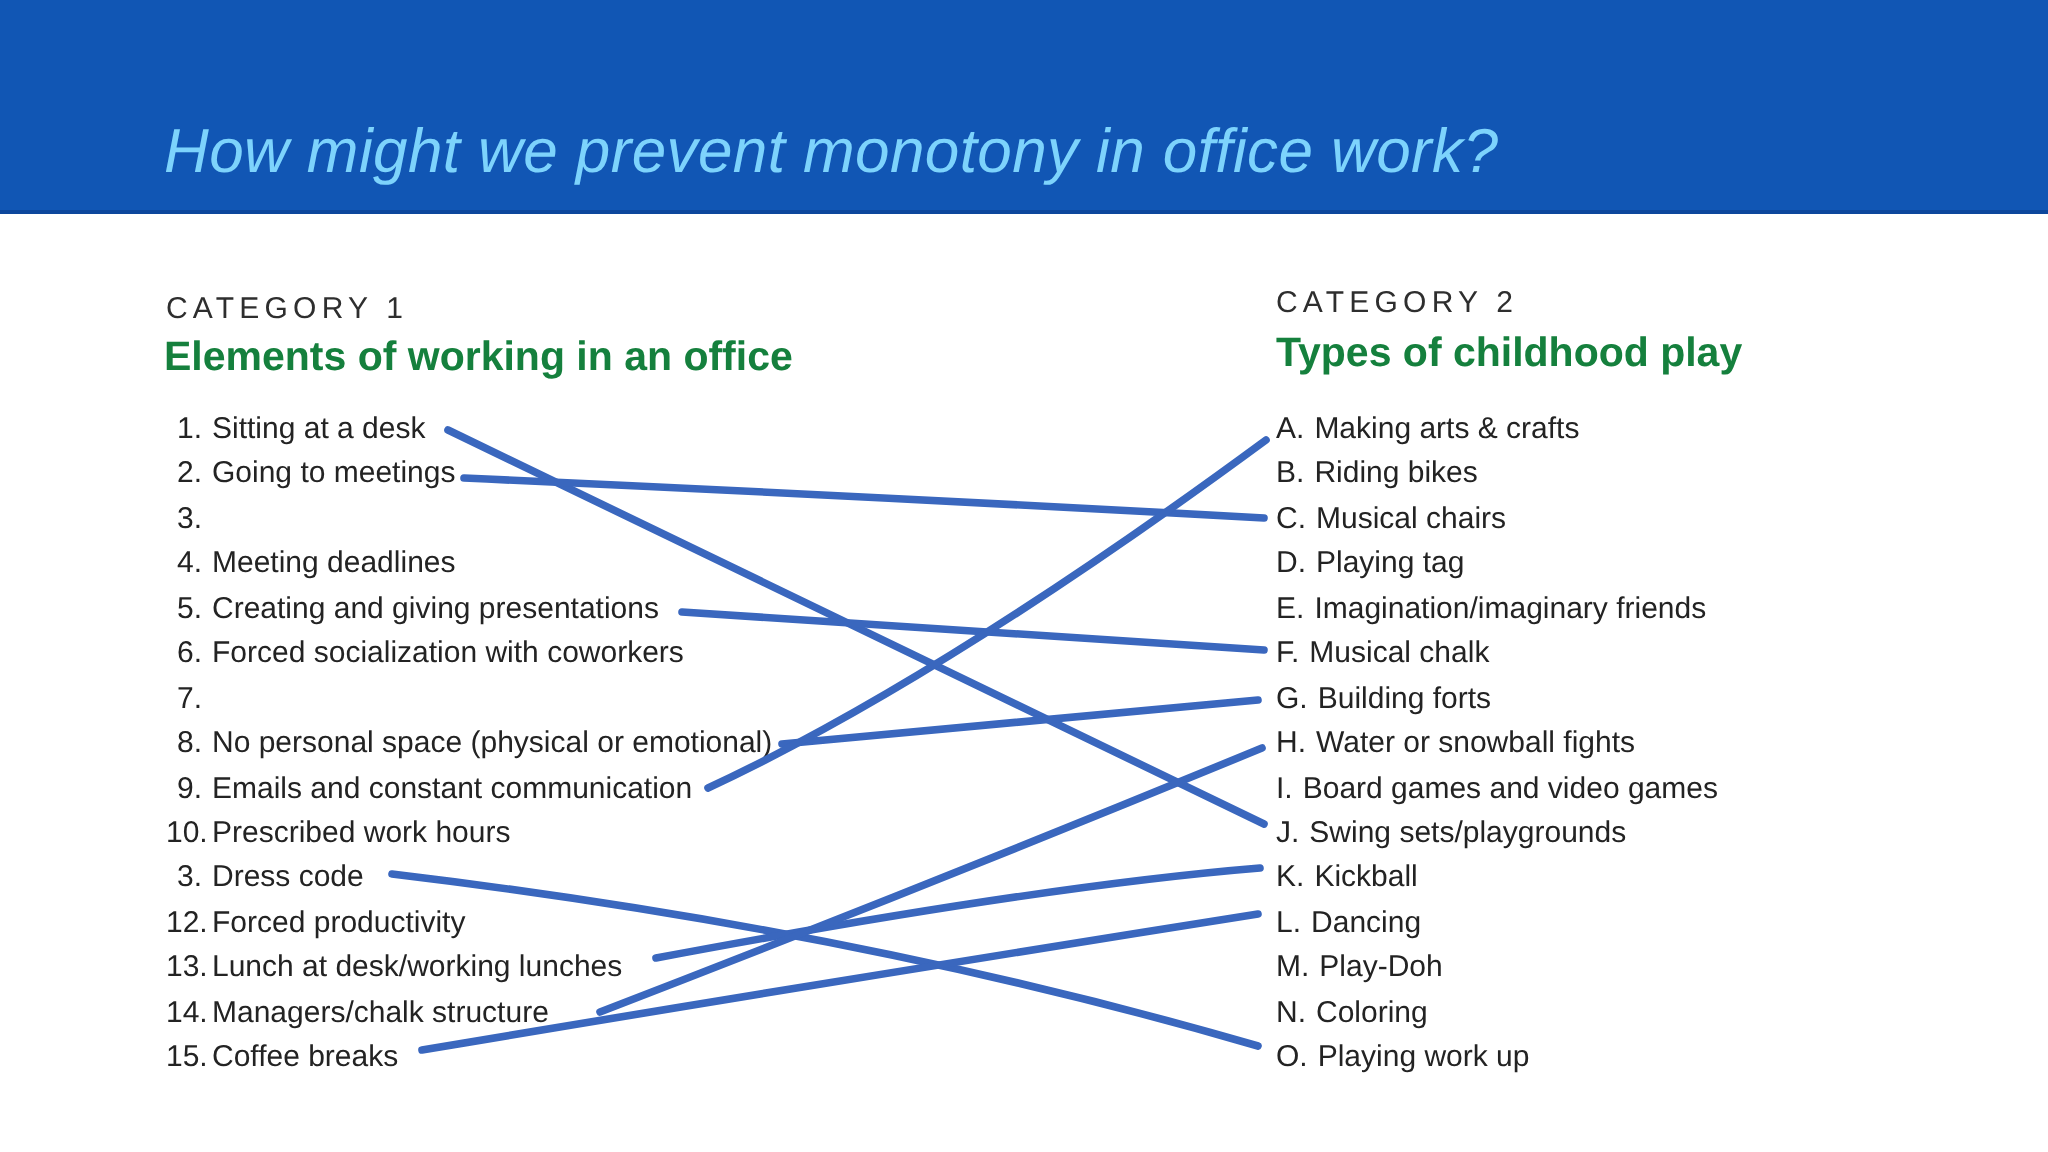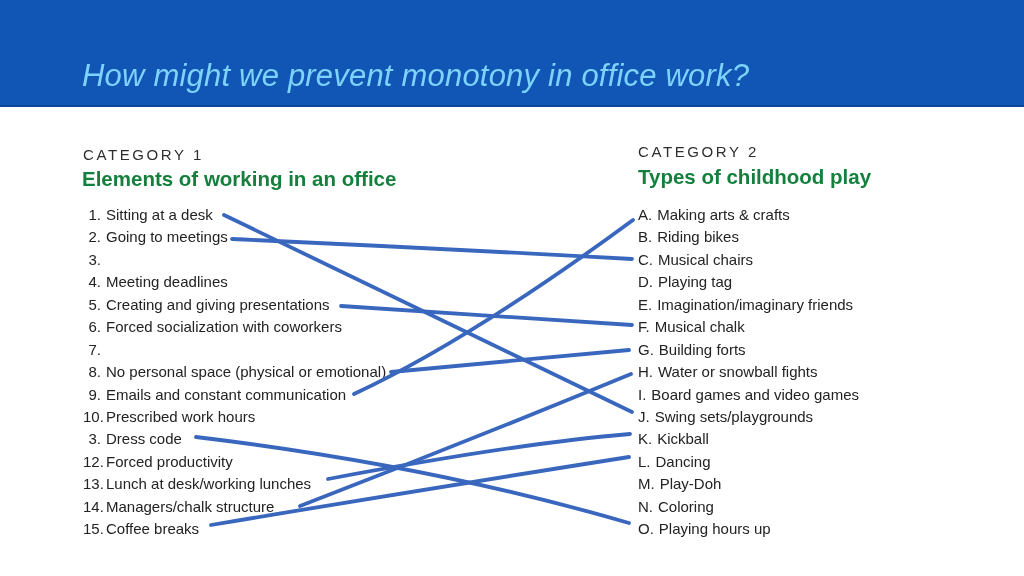--- a/index.html
+++ b/index.html
@@ -213,21 +213,21 @@
       <div class="row">
         <span class="key">M.</span>
         <span class="txt">Play-Doh</span>
       </div>
       <div class="row">
         <span class="key">N.</span>
         <span class="txt">Coloring</span>
       </div>
       <div class="row">
         <span class="key">O.</span>
-        <span class="txt">Playing hours up</span>
+        <span class="txt">Playing work up</span>
       </div>
     </div>
 
   <svg id="connectors" viewBox="0 0 1024 576" xmlns="http://www.w3.org/2000/svg">
       <path d="M 224 215 Q 428 314 632 412" fill="none" stroke="#3a67be" stroke-width="3.8" stroke-linecap="round"></path>
       <path d="M 232 239 Q 432 248 632 259" fill="none" stroke="#3a67be" stroke-width="3.8" stroke-linecap="round"></path>
       <path d="M 341 306 Q 487 315 632 325" fill="none" stroke="#3a67be" stroke-width="3.8" stroke-linecap="round"></path>
       <path d="M 391 372 Q 510 361 629 350" fill="none" stroke="#3a67be" stroke-width="3.8" stroke-linecap="round"></path>
       <path d="M 354 394 Q 470 340 633 220" fill="none" stroke="#3a67be" stroke-width="3.8" stroke-linecap="round"></path>
       <path d="M 196 437 Q 430 465 629 523" fill="none" stroke="#3a67be" stroke-width="3.8" stroke-linecap="round"></path>

